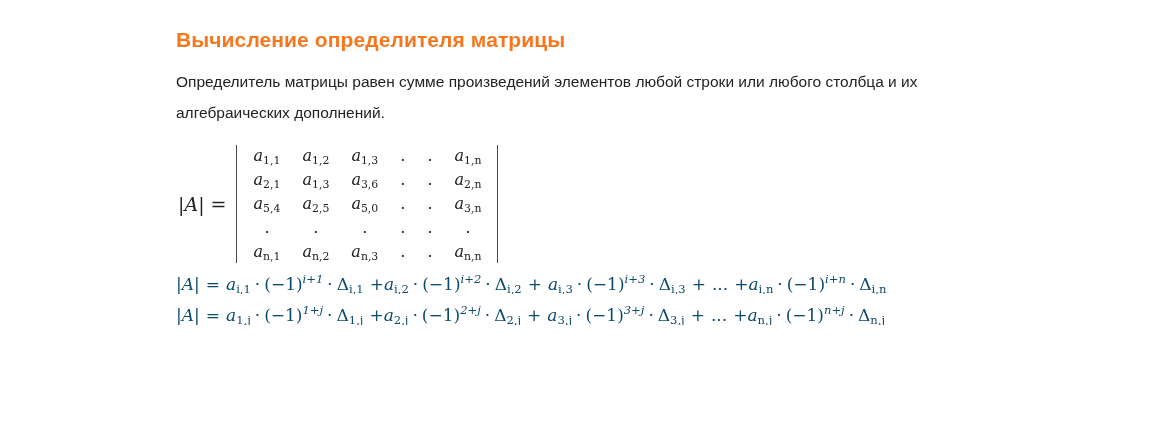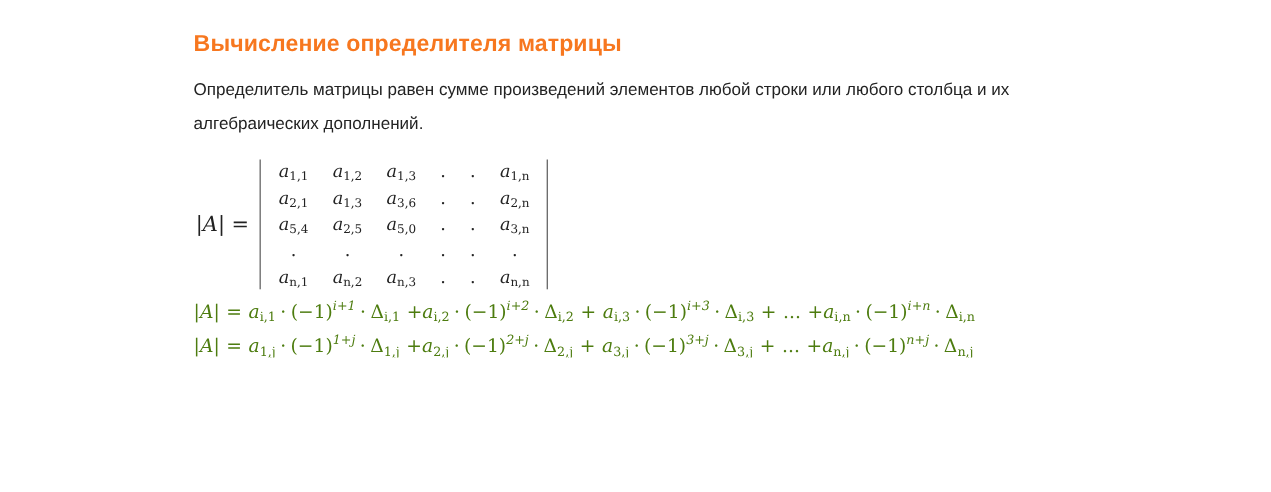--- a/index.html
+++ b/index.html
@@ -53,21 +53,21 @@
   .para-row {
     padding-top: 13px;
   }
   .para-col {
     padding-top: 14px;
   }
 
   
   .math {
     font-family: "DejaVu Serif", "Liberation Serif", serif;
-    color: #4d7c0f;
+    color: #0c4a6e;
     font-size: 17px;
     white-space: nowrap;
   }
   .mi { font-style: italic; }
   .mn { font-style: normal; }
   .mo { font-style: normal; }
 
   sub.sb {
     font-size: 0.68em;
     font-style: italic;

